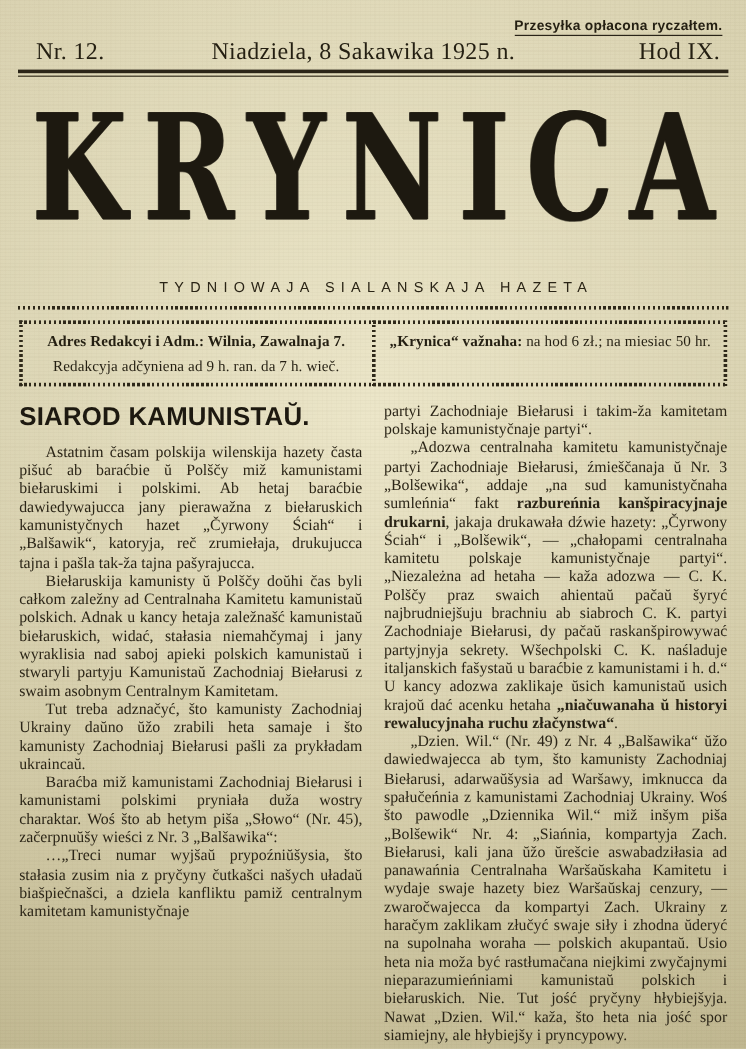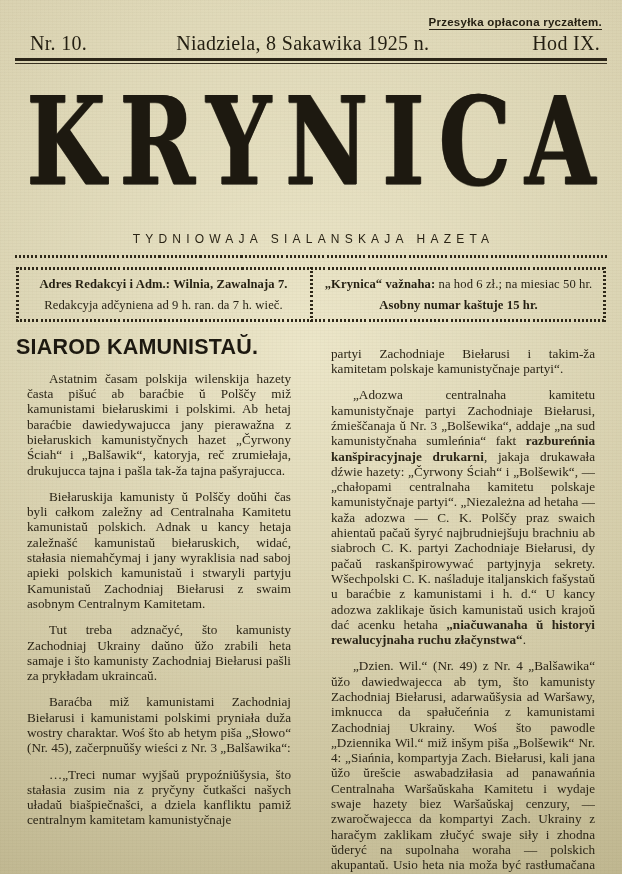--- a/index.html
+++ b/index.html
@@ -162,21 +162,21 @@
   }
   .headline {
     font-family: "Liberation Sans", sans-serif;
     font-weight: bold;
     font-size: 21.5px;
     letter-spacing: .2px;
     margin: 0 0 9px 0;
     color: #1d1910;
   }
   .col p {
-    margin: 11px;
+    margin: 0;
     font-size: 13.2px;
     line-height: 15.3px;
     text-align: justify;
     text-justify: inter-word;
     text-indent: 22px;
     hyphens: manual;
     color: #2b2517;
   }
   .col p + p { margin-top: 0; }
   .col p b { font-weight: bold; }
@@ -188,21 +188,21 @@
 <div class="paper"></div>
 <div class="grain"></div>
 
 <div class="sheet">
 
   <div class="postage">
     <span class="postage-text">Przesyłka opłacona ryczałtem.</span>
   </div>
 
   <div class="issue-line">
-    <div>Nr. 10.</div>
+    <div>Nr. 12.</div>
     <div class="issue-date">Niadziela, 8 Sakawika 1925 n.</div>
     <div>Hod IX.</div>
   </div>
 
   <div class="rule-thick"></div>
   <div class="rule-thin"></div>
 
   <div class="masthead">
     <div class="masthead-title">KRYNICA</div>
     <div class="masthead-spacer"></div>
@@ -216,21 +216,20 @@
     <span class="vdots mid"></span>
     <span class="vdots right"></span>
 
     <div class="infobox">
       <div class="l1 b">Adres Redakcyi i Adm.: Wilnia, Zawalnaja 7.</div>
       <div class="l2">Redakcyja adčyniena ad 9 h. ran. da 7 h. wieč.</div>
     </div>
 
     <div class="infobox">
       <div class="l1"><span class="b">„Krynica“ važnaha:</span><span> na hod 6 zł.; na miesiac 50 hr.</span></div>
-      <div class="l2 b">Asobny numar kaštuje 15 hr.</div>
     </div>
   </div>
 
   <div class="columns">
 
     <div class="col left">
       <h1 class="headline">SIAROD KAMUNISTAŬ.</h1>
       <p>Astatnim časam polskija wilenskija hazety časta pišuć ab baraćbie ŭ Polščy miž kamunistami biełaruskimi i polskimi. Ab hetaj baraćbie dawiedywajucca jany pierawažna z biełaruskich kamunistyčnych hazet „Čyrwony Ściah“ i „Balšawik“, katoryja, reč zrumiełaja, drukujucca tajna i pašla tak-ža tajna pašyrajucca.</p>
       <p>Biełaruskija kamunisty ŭ Polščy doŭhi čas byli całkom zaležny ad Centralnaha Kamitetu kamunistaŭ polskich. Adnak u kancy hetaja zaležnašć kamunistaŭ biełaruskich, widać, stałasia niemahčymaj i jany wyraklisia nad saboj apieki polskich kamunistaŭ i stwaryli partyju Kamunistaŭ Zachodniaj Biełarusi z swaim asobnym Centralnym Kamitetam.</p>
       <p>Tut treba adznačyć, što kamunisty Zachodniaj Ukrainy daŭno ŭžo zrabili heta samaje i što kamunisty Zachodniaj Biełarusi pašli za prykładam ukraincaŭ.</p>

